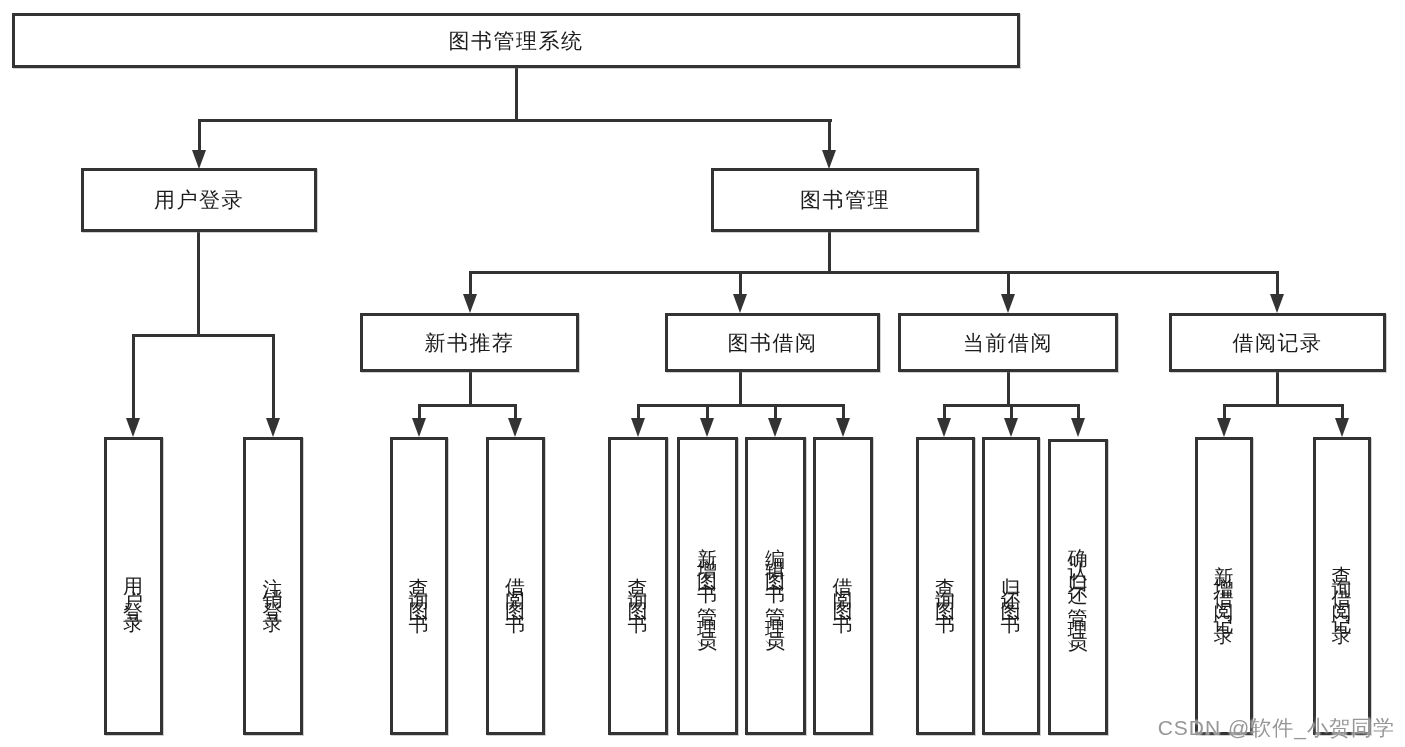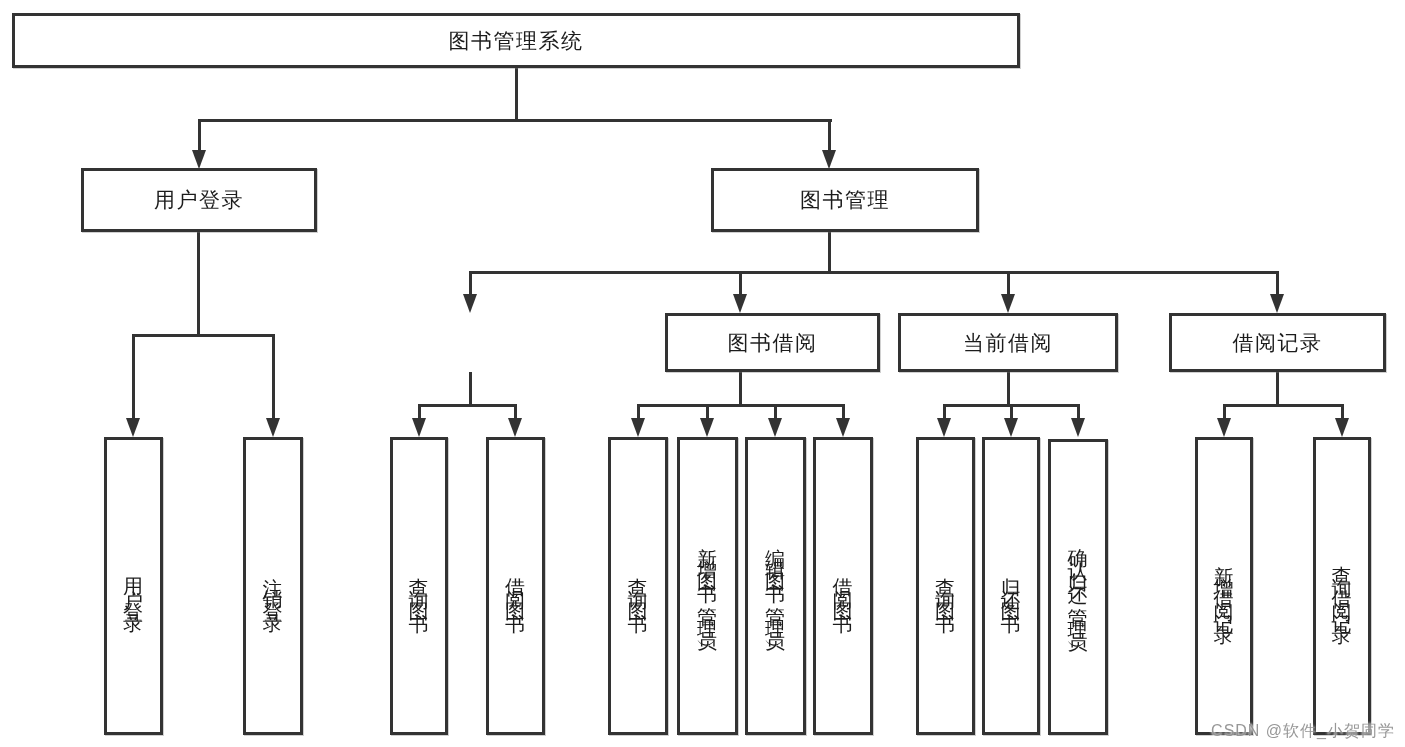--- a/index.html
+++ b/index.html
@@ -36,21 +36,21 @@
   .v{position:absolute;width:3px;background:#333;z-index:1;}
   .h{position:absolute;height:3px;background:#333;z-index:1;}
   .arr{
     position:absolute;width:0;height:0;z-index:1;
     border-left:7px solid transparent;
     border-right:7px solid transparent;
     border-top:19px solid #333;
   }
   .watermark{
     position:absolute;right:10px;bottom:5px;
-    font-size:16px;color:rgba(140,140,140,.9);
+    font-size:21px;color:rgba(140,140,140,.9);
     text-shadow:0 0 3px #fff,0 0 3px #fff;
     z-index:5;letter-spacing:1px;
   }
 </style>
 </head>
 <body>
 
 <div id="canvas">
 
   <div class="v" style="left:515px;top:67px;height:54px"></div>
@@ -117,20 +117,23 @@
     <span class="hboxlabel">图书管理系统</span>
   </div>
 
   <div class="box" style="left:81px;top:168px;width:236px;height:64px">
     <span class="hboxlabel">用户登录</span>
   </div>
   <div class="box" style="left:711px;top:168px;width:268px;height:64px">
     <span class="hboxlabel">图书管理</span>
   </div>
 
+  <div class="box" style="left:360px;top:313px;width:219px;height:59px">
+    <span class="hboxlabel">新书推荐</span>
+  </div>
   <div class="box" style="left:665px;top:313px;width:215px;height:59px">
     <span class="hboxlabel">图书借阅</span>
   </div>
   <div class="box" style="left:898px;top:313px;width:220px;height:59px">
     <span class="hboxlabel">当前借阅</span>
   </div>
   <div class="box" style="left:1169px;top:313px;width:217px;height:59px">
     <span class="hboxlabel">借阅记录</span>
   </div>
 

